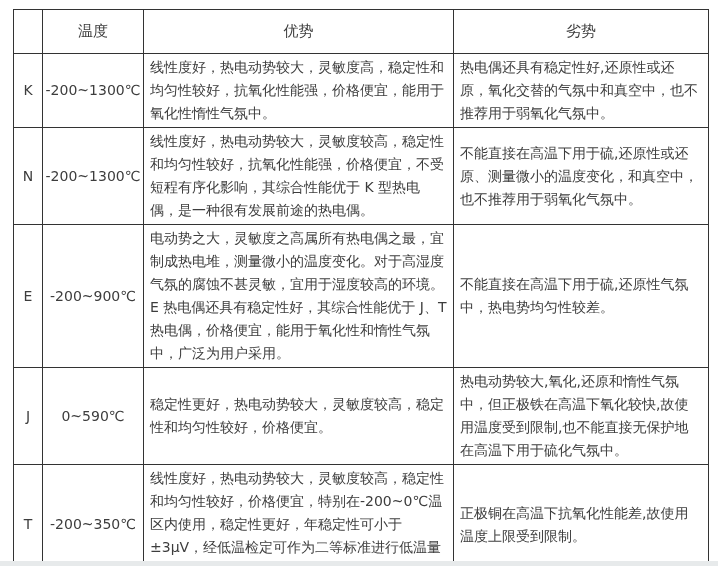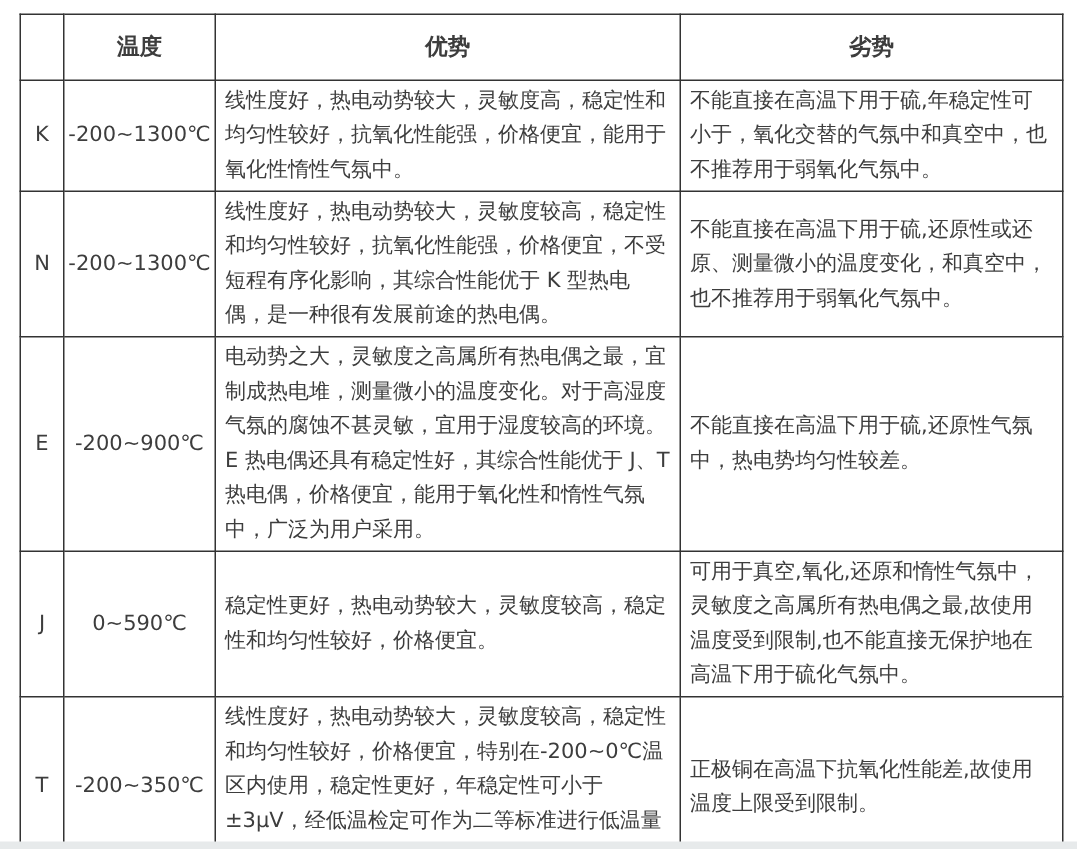--- a/index.html
+++ b/index.html
@@ -30,21 +30,21 @@
   table.tc-table td {
     border: 1px solid #333333;
     font-size: 14px;
     line-height: 23px;
     color: #3d3d3d;
     vertical-align: middle;
     overflow: hidden;
   }
   table.tc-table th {
     font-size: 15px;
-    font-weight: bold;
+    font-weight: normal;
     text-align: center;
     height: 43px;
     padding: 0;
   }
   td.cell-type {
     text-align: center;
     padding: 0;
     font-size: 14px;
   }
   td.cell-temp {
@@ -89,39 +89,39 @@
         <th>温度</th>
         <th>优势</th>
         <th>劣势</th>
       </tr>
     </thead>
     <tbody>
       <tr class="row-k">
         <td class="cell-type">K</td>
         <td class="cell-temp">-200~1300℃</td>
         <td class="cell-adv">线性度好，热电动势较大，灵敏度高，稳定性和均匀性较好，抗氧化性能强，价格便宜，能用于氧化性惰性气氛中。</td>
-        <td class="cell-dis">不能直接在高温下用于硫,年稳定性可小于，氧化交替的气氛中和真空中，也不推荐用于弱氧化气氛中。</td>
+        <td class="cell-dis">热电偶还具有稳定性好,还原性或还原，氧化交替的气氛中和真空中，也不推荐用于弱氧化气氛中。</td>
       </tr>
       <tr class="row-n">
         <td class="cell-type">N</td>
         <td class="cell-temp">-200~1300℃</td>
         <td class="cell-adv">线性度好，热电动势较大，灵敏度较高，稳定性和均匀性较好，抗氧化性能强，价格便宜，不受短程有序化影响，其综合性能优于 K 型热电偶，是一种很有发展前途的热电偶。</td>
         <td class="cell-dis">不能直接在高温下用于硫,还原性或还原、测量微小的温度变化，和真空中，也不推荐用于弱氧化气氛中。</td>
       </tr>
       <tr class="row-e">
         <td class="cell-type">E</td>
         <td class="cell-temp">-200~900℃</td>
         <td class="cell-adv">电动势之大，灵敏度之高属所有热电偶之最，宜制成热电堆，测量微小的温度变化。对于高湿度气氛的腐蚀不甚灵敏，宜用于湿度较高的环境。E 热电偶还具有稳定性好，其综合性能优于 J、T 热电偶，价格便宜，能用于氧化性和惰性气氛中，广泛为用户采用。</td>
         <td class="cell-dis">不能直接在高温下用于硫,还原性气氛中，热电势均匀性较差。</td>
       </tr>
       <tr class="row-j">
         <td class="cell-type">J</td>
         <td class="cell-temp">0~590℃</td>
         <td class="cell-adv">稳定性更好，热电动势较大，灵敏度较高，稳定性和均匀性较好，价格便宜。</td>
-        <td class="cell-dis">可用于真空,氧化,还原和惰性气氛中，灵敏度之高属所有热电偶之最,故使用温度受到限制,也不能直接无保护地在高温下用于硫化气氛中。</td>
+        <td class="cell-dis">热电动势较大,氧化,还原和惰性气氛中，但正极铁在高温下氧化较快,故使用温度受到限制,也不能直接无保护地在高温下用于硫化气氛中。</td>
       </tr>
       <tr class="row-t">
         <td class="cell-type">T</td>
         <td class="cell-temp">-200~350℃</td>
         <td class="cell-adv">线性度好，热电动势较大，灵敏度较高，稳定性和均匀性较好，价格便宜，特别在-200~0℃温区内使用，稳定性更好，年稳定性可小于±3μV，经低温检定可作为二等标准进行低温量值传递。</td>
         <td class="cell-dis">正极铜在高温下抗氧化性能差,故使用温度上限受到限制。</td>
       </tr>
     </tbody>
   </table>
 </div>

